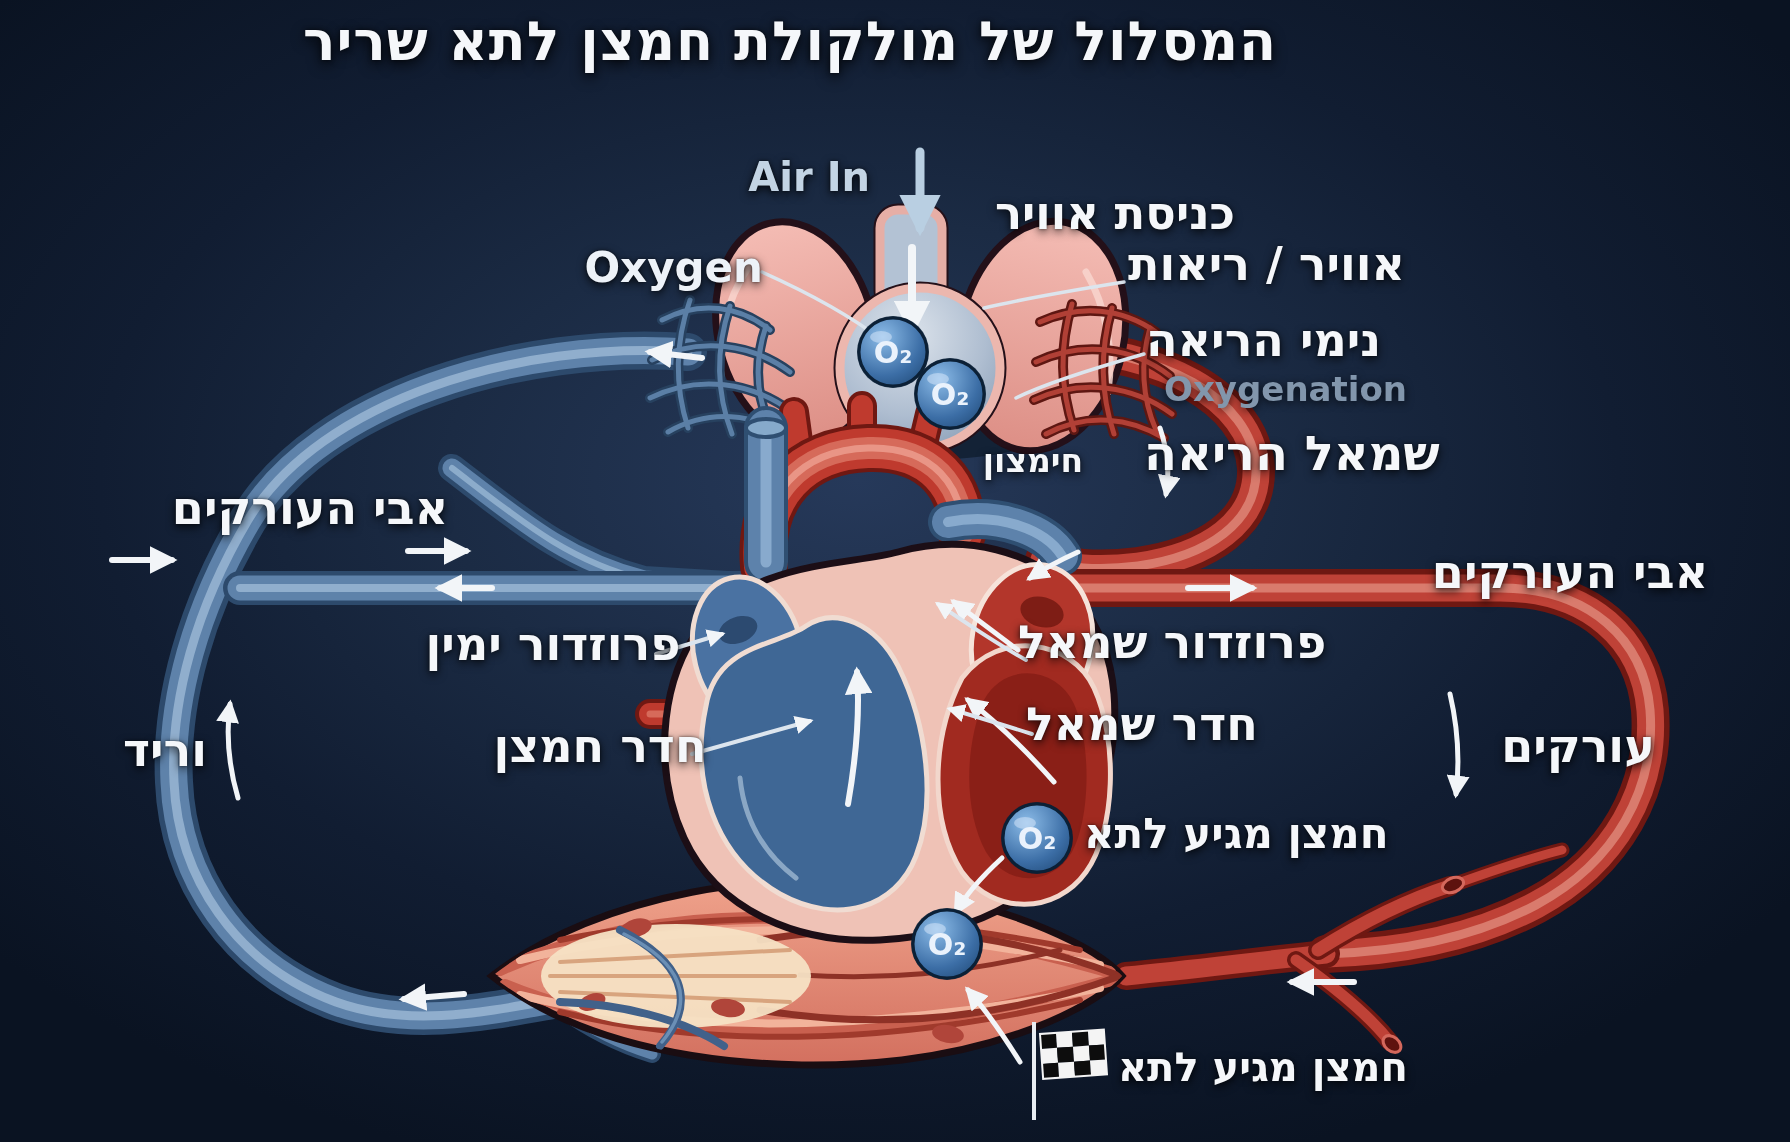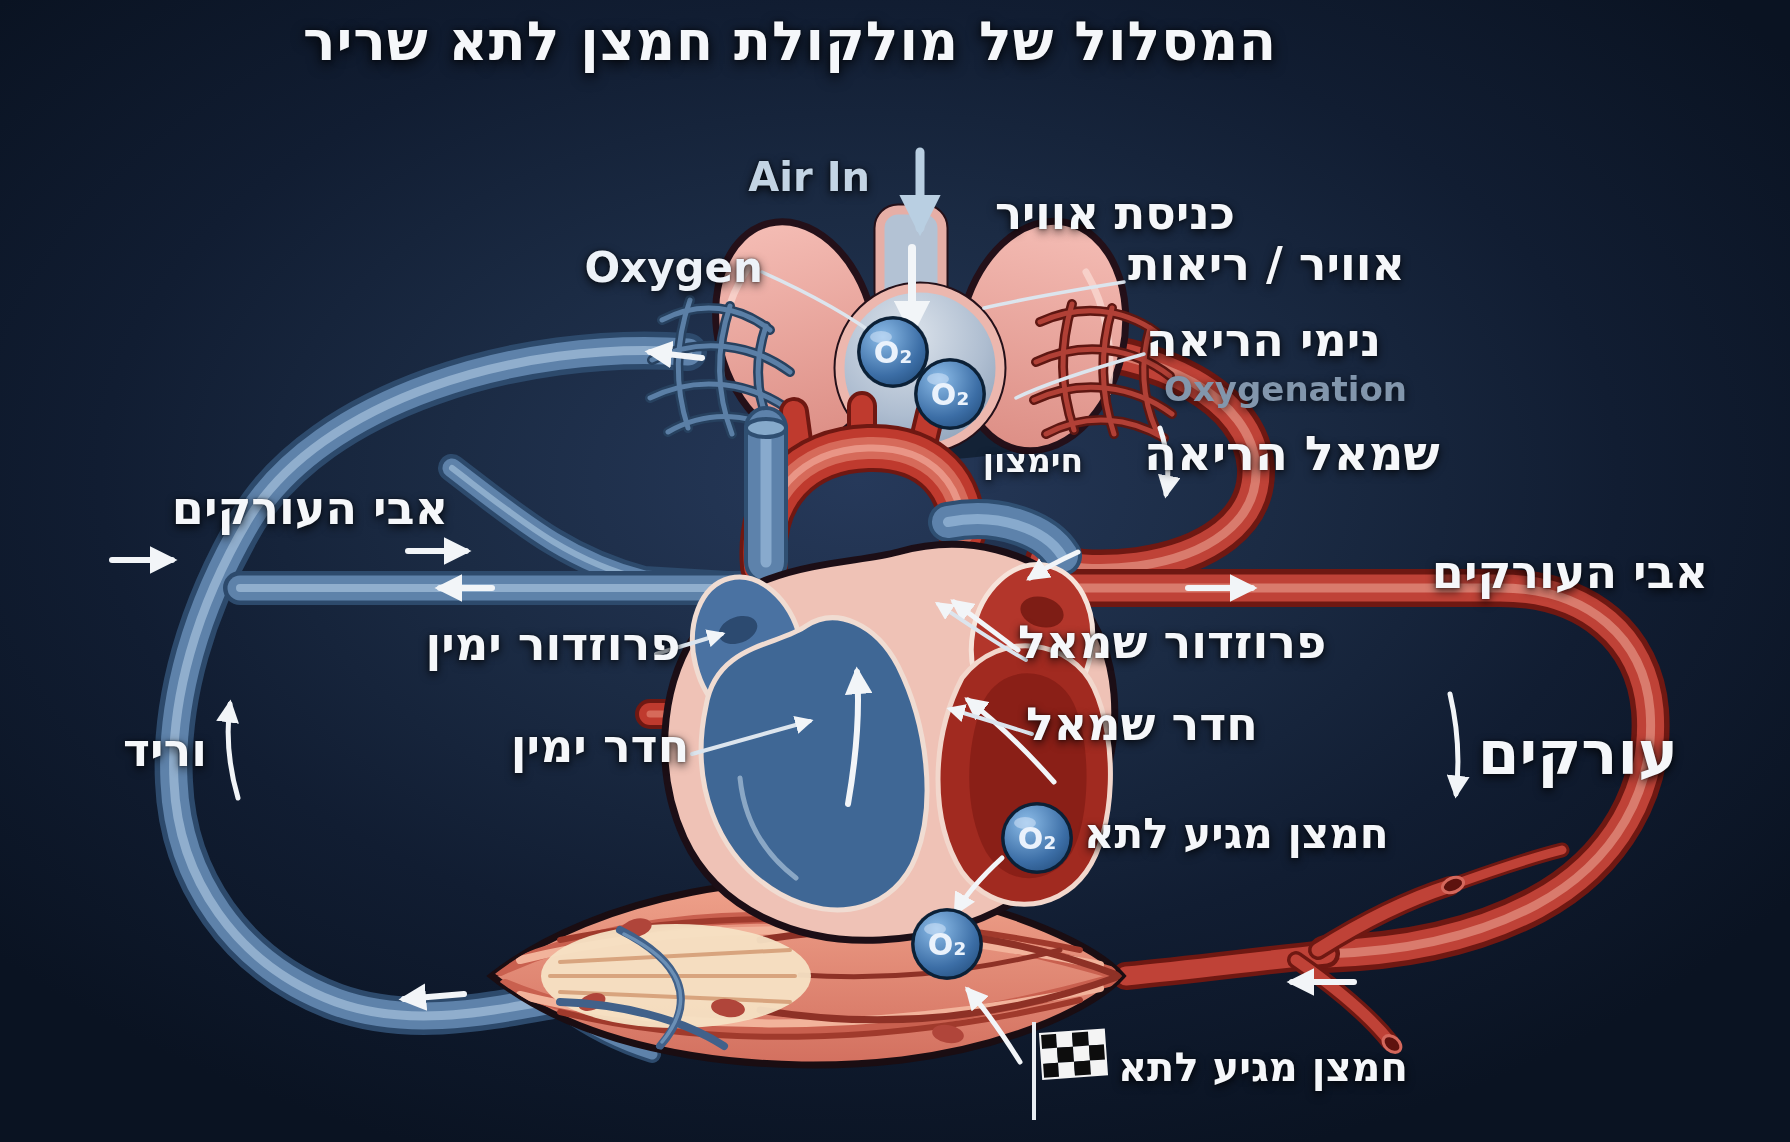--- a/index.html
+++ b/index.html
@@ -294,23 +294,23 @@
 <div class="lbl" style="left:1146px;top:316px;width:270px;text-align:left;font-size:46px;" dir="rtl">נימי הריאה</div>
 <div class="lbl en gray" style="left:1164px;top:372px;width:220px;text-align:left;font-size:34px;">Oxygenation</div>
 <div class="lbl" style="left:1144px;top:428px;width:310px;text-align:left;font-size:48px;" dir="rtl">שמאל הריאה</div>
 <div class="lbl ctr" style="left:958px;top:444px;width:150px;font-size:33px;font-weight:600;" dir="rtl">חימצון</div>
 
 <div class="lbl ctr" style="left:150px;top:484px;width:320px;font-size:46px;" dir="rtl">אבי העורקים</div>
 <div class="lbl ctr" style="left:1420px;top:548px;width:300px;font-size:46px;" dir="rtl">אבי העורקים</div>
 
 <div class="lbl ctr" style="left:408px;top:620px;width:290px;font-size:46px;" dir="rtl">פרוזדור ימין</div>
 <div class="lbl" style="left:1018px;top:618px;width:345px;text-align:left;font-size:46px;" dir="rtl">פרוזדור שמאל</div>
-<div class="lbl ctr" style="left:470px;top:722px;width:260px;font-size:46px;" dir="rtl">חדר ימין</div>
+<div class="lbl ctr" style="left:470px;top:722px;width:260px;font-size:46px;" dir="rtl">חדר חמצן</div>
 <div class="lbl" style="left:1026px;top:700px;width:300px;text-align:left;font-size:46px;" dir="rtl">חדר שמאל</div>
 
 <div class="lbl ctr" style="left:100px;top:726px;width:130px;font-size:46px;" dir="rtl">וריד</div>
-<div class="lbl" style="left:1478px;top:722px;width:200px;text-align:left;font-size:60px;" dir="rtl">עורקים</div>
+<div class="lbl" style="left:1478px;top:722px;width:200px;text-align:center;font-size:46px;" dir="rtl">עורקים</div>
 
 
 <div class="lbl" style="left:1084px;top:812px;width:360px;text-align:left;font-size:42px;" dir="rtl">חמצן מגיע לתא</div>
 <div class="lbl" style="left:1118px;top:1046px;width:330px;text-align:left;font-size:40px;" dir="rtl">חמצן מגיע לתא</div>
 
 </div>
 
 </body></html>

